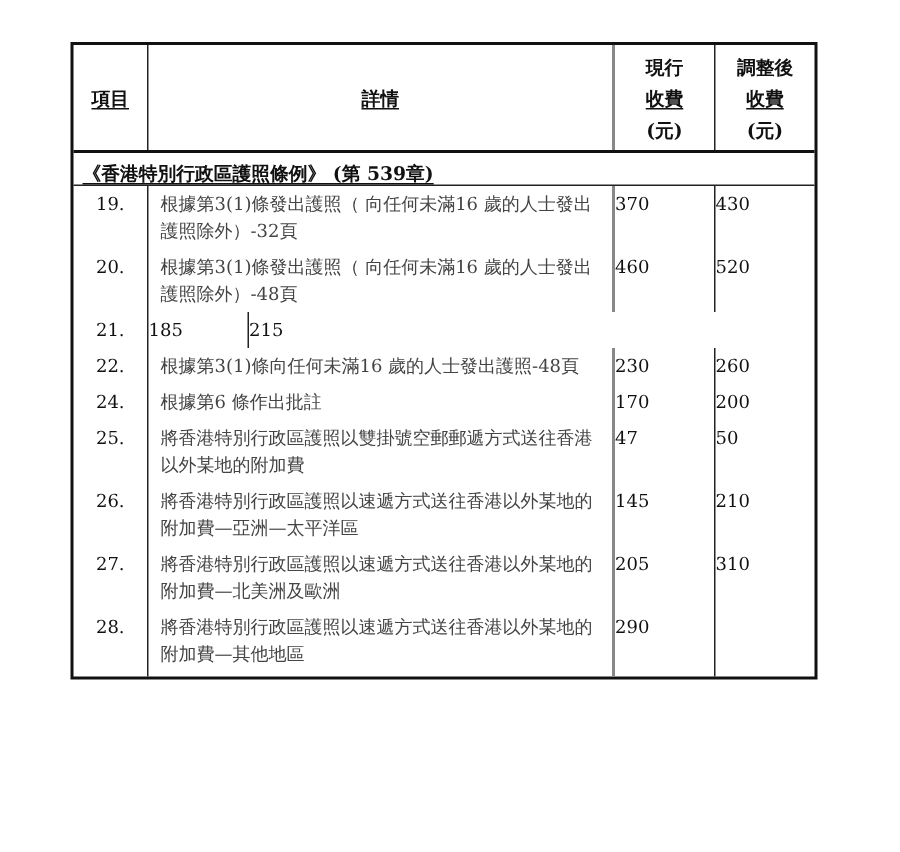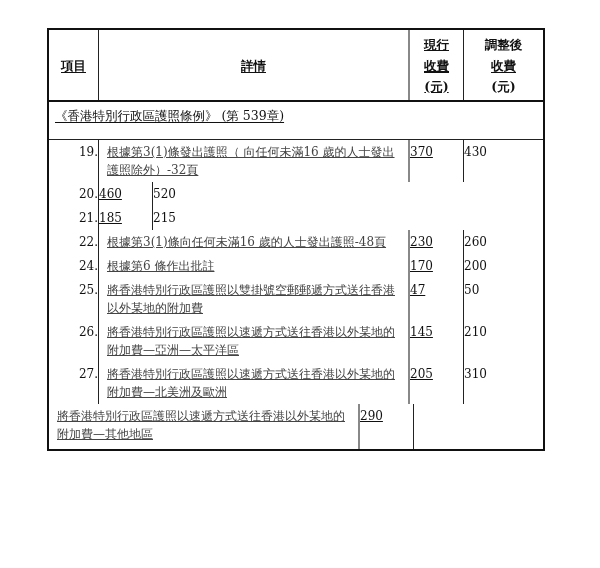--- a/index.html
+++ b/index.html
@@ -7,30 +7,30 @@
          font-family: "DejaVu Serif", "Liberation Serif", serif; color: #222; }
   .tbl {
     position: absolute; left: 47px; top: 28px; width: 498px;
     border: 2px solid #111; border-collapse: collapse; box-sizing: border-box;
   }
   .hdr { display: flex; height: 72px; border-bottom: 2px solid #111; box-sizing: border-box; }
   .hdr .c { display: flex; flex-direction: column; align-items: center; justify-content: center;
             font-size: 12.5px; font-weight: bold; color: #111; line-height: 21px; }
   .c-no { width: 50px; border-right: 1px solid #222; box-sizing: border-box; flex: none; }
   .c-detail { width: 311px; border-right: 2px solid #888; box-sizing: border-box; flex: none; }
-  .c-cur { width: 54px; border-right: 1px solid #222; box-sizing: border-box; flex: none; text-decoration: underline; }
+  .c-cur { width: 67px; border-right: 1px solid #222; box-sizing: border-box; flex: none; }
   .c-new { flex: 1; }
   .u { text-decoration: underline; text-underline-offset: 2px; }
-  .section { height: 38px; border-bottom: 1px solid #222; box-sizing: border-box;
-             font-size: 12.5px; font-weight: normal; color: #111; padding: 6px 0 0 6px; }
+  .section { height: 22px; border-bottom: 1px solid #222; box-sizing: border-box;
+             font-size: 12.5px; font-weight: bold; color: #111; padding: 6px 0 0 6px; }
   .section span { text-decoration: underline; text-underline-offset: 2px; }
   .row { display: flex; }
   .row .c { font-size: 12px; line-height: 18px; padding-top: 3px; padding-bottom: 3px; }
-  .row .c-no { text-align: right; color: #111; padding-top: 3px; }
-  .row .c-detail { color: #444; padding-left: 8px; padding-right: 6px; text-decoration: underline; }
+  .row .c-no { text-align: center; color: #111; padding-top: 3px; }
+  .row .c-detail { color: #444; padding-left: 8px; padding-right: 6px; }
   .row .c-cur, .row .c-new { text-align: left; color: #111; }
   .row.last .c { padding-bottom: 6px; }
 </style>
 </head>
 <body>
 
 <div class="tbl">
   <div class="hdr">
     <div class="c c-no">
       <span class="u">項目</span>
@@ -56,20 +56,21 @@
 
   <div>
     <div class="row">
       <div class="c c-no">19.</div>
       <div class="c c-detail">根據第3(1)條發出護照（ 向任何未滿16 歲的人士發出護照除外）-32頁</div>
       <div class="c c-cur">370</div>
       <div class="c c-new">430</div>
     </div>
     <div class="row">
       <div class="c c-no">20.</div>
+      <div class="c c-detail">根據第3(1)條發出護照（ 向任何未滿16 歲的人士發出護照除外）-48頁</div>
       <div class="c c-cur">460</div>
       <div class="c c-new">520</div>
     </div>
     <div class="row">
       <div class="c c-no">21.</div>
       <div class="c c-cur">185</div>
       <div class="c c-new">215</div>
     </div>
     <div class="row">
       <div class="c c-no">22.</div>
@@ -95,17 +96,18 @@
       <div class="c c-cur">145</div>
       <div class="c c-new">210</div>
     </div>
     <div class="row">
       <div class="c c-no">27.</div>
       <div class="c c-detail">將香港特別行政區護照以速遞方式送往香港以外某地的附加費—北美洲及歐洲</div>
       <div class="c c-cur">205</div>
       <div class="c c-new">310</div>
     </div>
     <div class="row last">
+      <div class="c c-no">28.</div>
       <div class="c c-detail">將香港特別行政區護照以速遞方式送往香港以外某地的附加費—其他地區</div>
       <div class="c c-cur">290</div>
     </div>
   </div>
 </div>
 
 </body></html>

